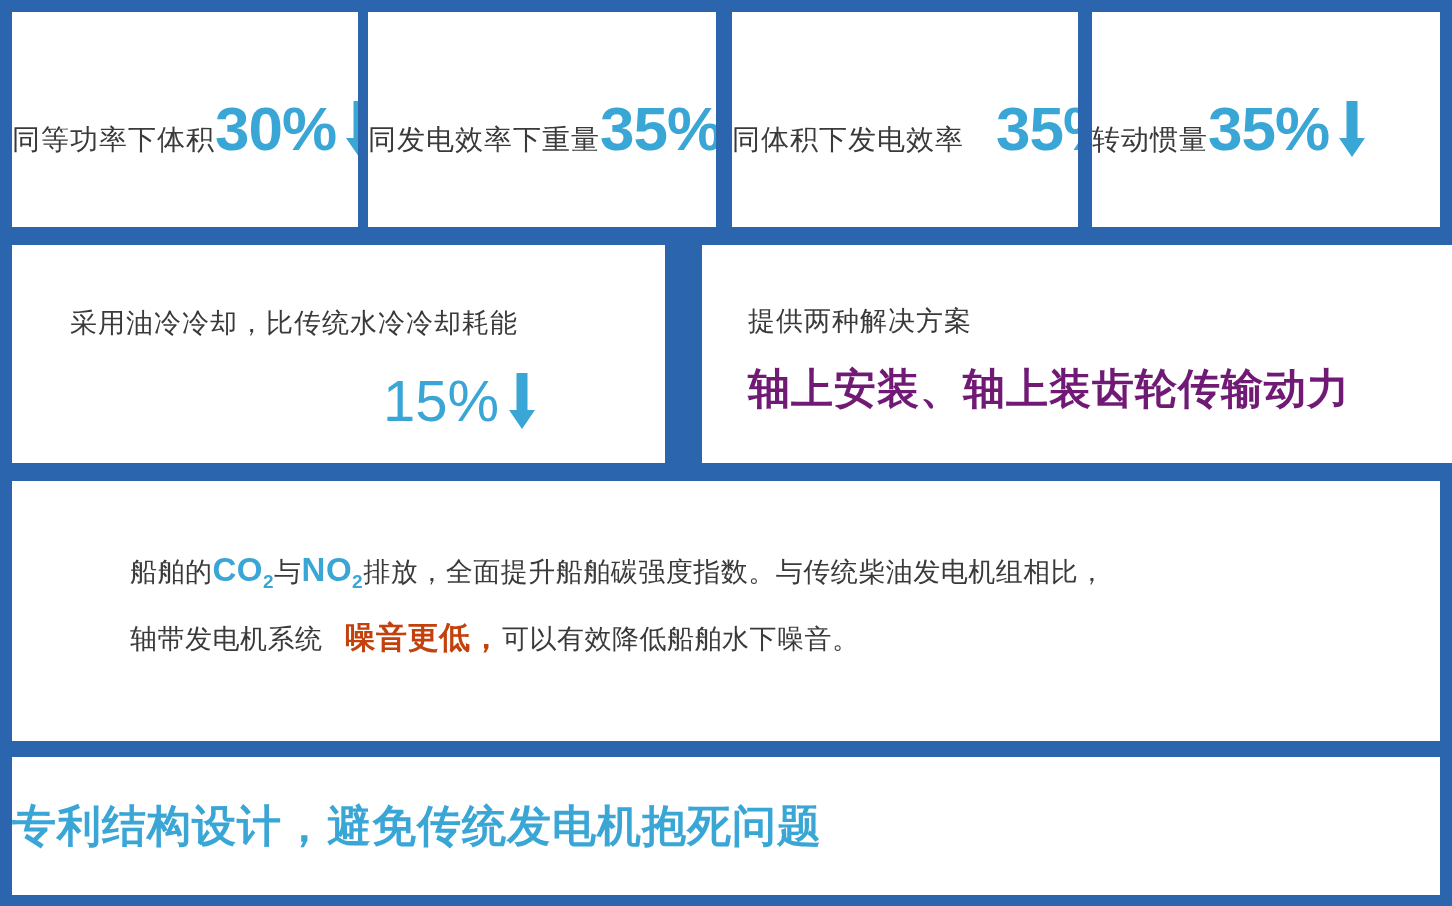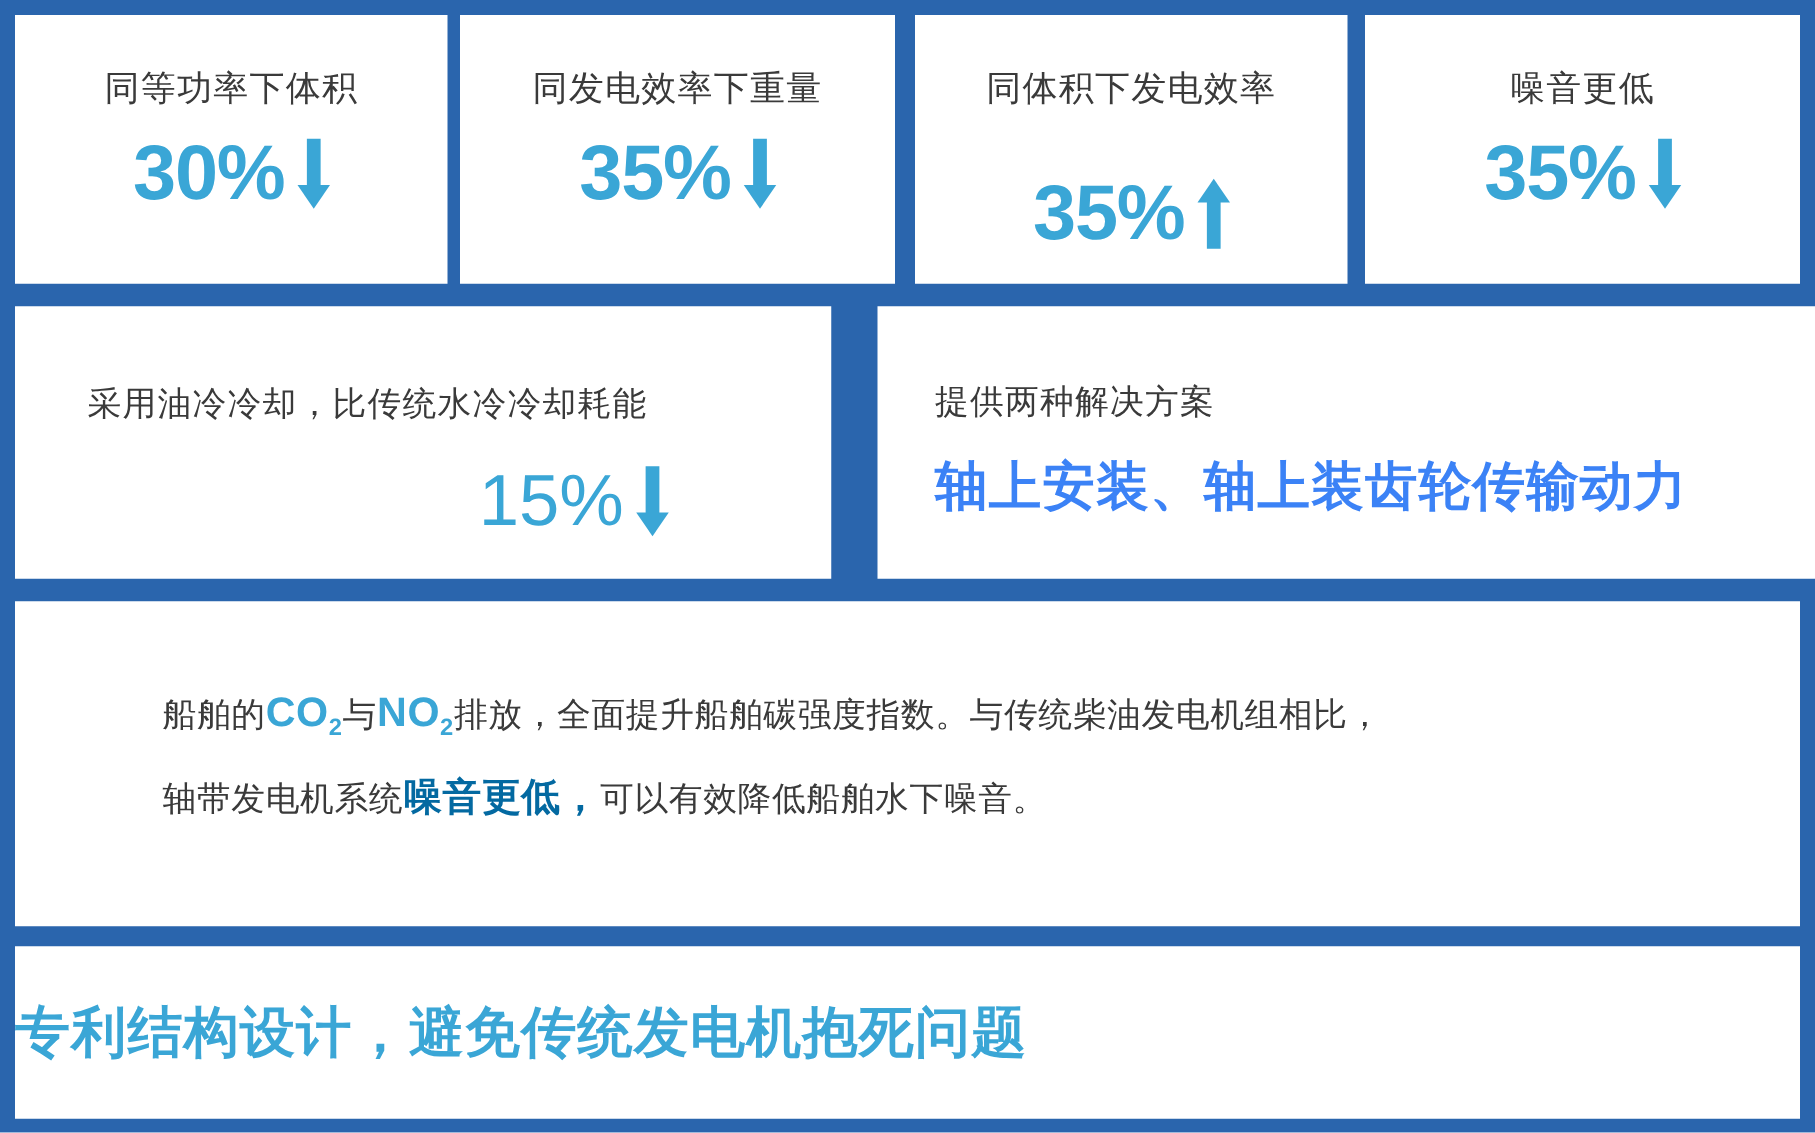--- a/index.html
+++ b/index.html
@@ -24,21 +24,21 @@
   .card {
     position: absolute;
     background: #ffffff;
     box-sizing: border-box;
     overflow: hidden;
   }
 
   
   .stat-card {
     display: flex;
-    flex-direction: column;
+    flex-direction: row;
     align-items: center;
   }
   .stat-title {
     font-size: 28px;
     color: #3a3a3a;
     letter-spacing: 1px;
     white-space: nowrap;
     margin-top: 40px;
     font-weight: 400;
   }
@@ -116,21 +116,21 @@
   .sol-title {
     font-size: 27px;
     color: #3a3a3a;
     letter-spacing: 1px;
     white-space: nowrap;
   }
   .sol-highlight {
     margin-top: 22px;
     font-size: 42px;
     font-weight: bold;
-    color: #3b82f6;
+    color: #701a75;
     letter-spacing: 1px;
     white-space: nowrap;
   }
 
   
   .para-card {
     padding: 72px 60px 0 118px;
   }
   .para-line {
     font-size: 27px;
@@ -148,21 +148,22 @@
   .chem sub {
     font-size: 19px;
     font-weight: bold;
     vertical-align: baseline;
     position: relative;
     top: 7px;
   }
   .accent-bold {
     font-size: 31px;
     font-weight: bold;
-    color: #0369a1;
+    color: #c2410c;
+    margin-left: 22px;
   }
 
   
   .banner-card {
     display: flex;
     align-items: center;
   }
   .banner-text {
     font-size: 44px;
     font-weight: bold;
@@ -203,21 +204,21 @@
     <div class="stat-value-row">
       <span class="stat-number">35%</span>
       <span class="arrow up">
         <span class="shaft"></span>
           <span class="head"></span>
       </span>
     </div>
   </div>
 
   <div class="card stat-card" style="left:1092px; top:12px; width:348px; height:215px;">
-    <div class="stat-title">噪音更低</div>
+    <div class="stat-title">转动惯量</div>
     <div class="stat-value-row">
       <span class="stat-number">35%</span>
       <span class="arrow down">
         <span class="shaft"></span>
           <span class="head"></span>
       </span>
     </div>
   </div>
 
   <div class="card oil-card" style="left:12px; top:245px; width:653px; height:218px;">

